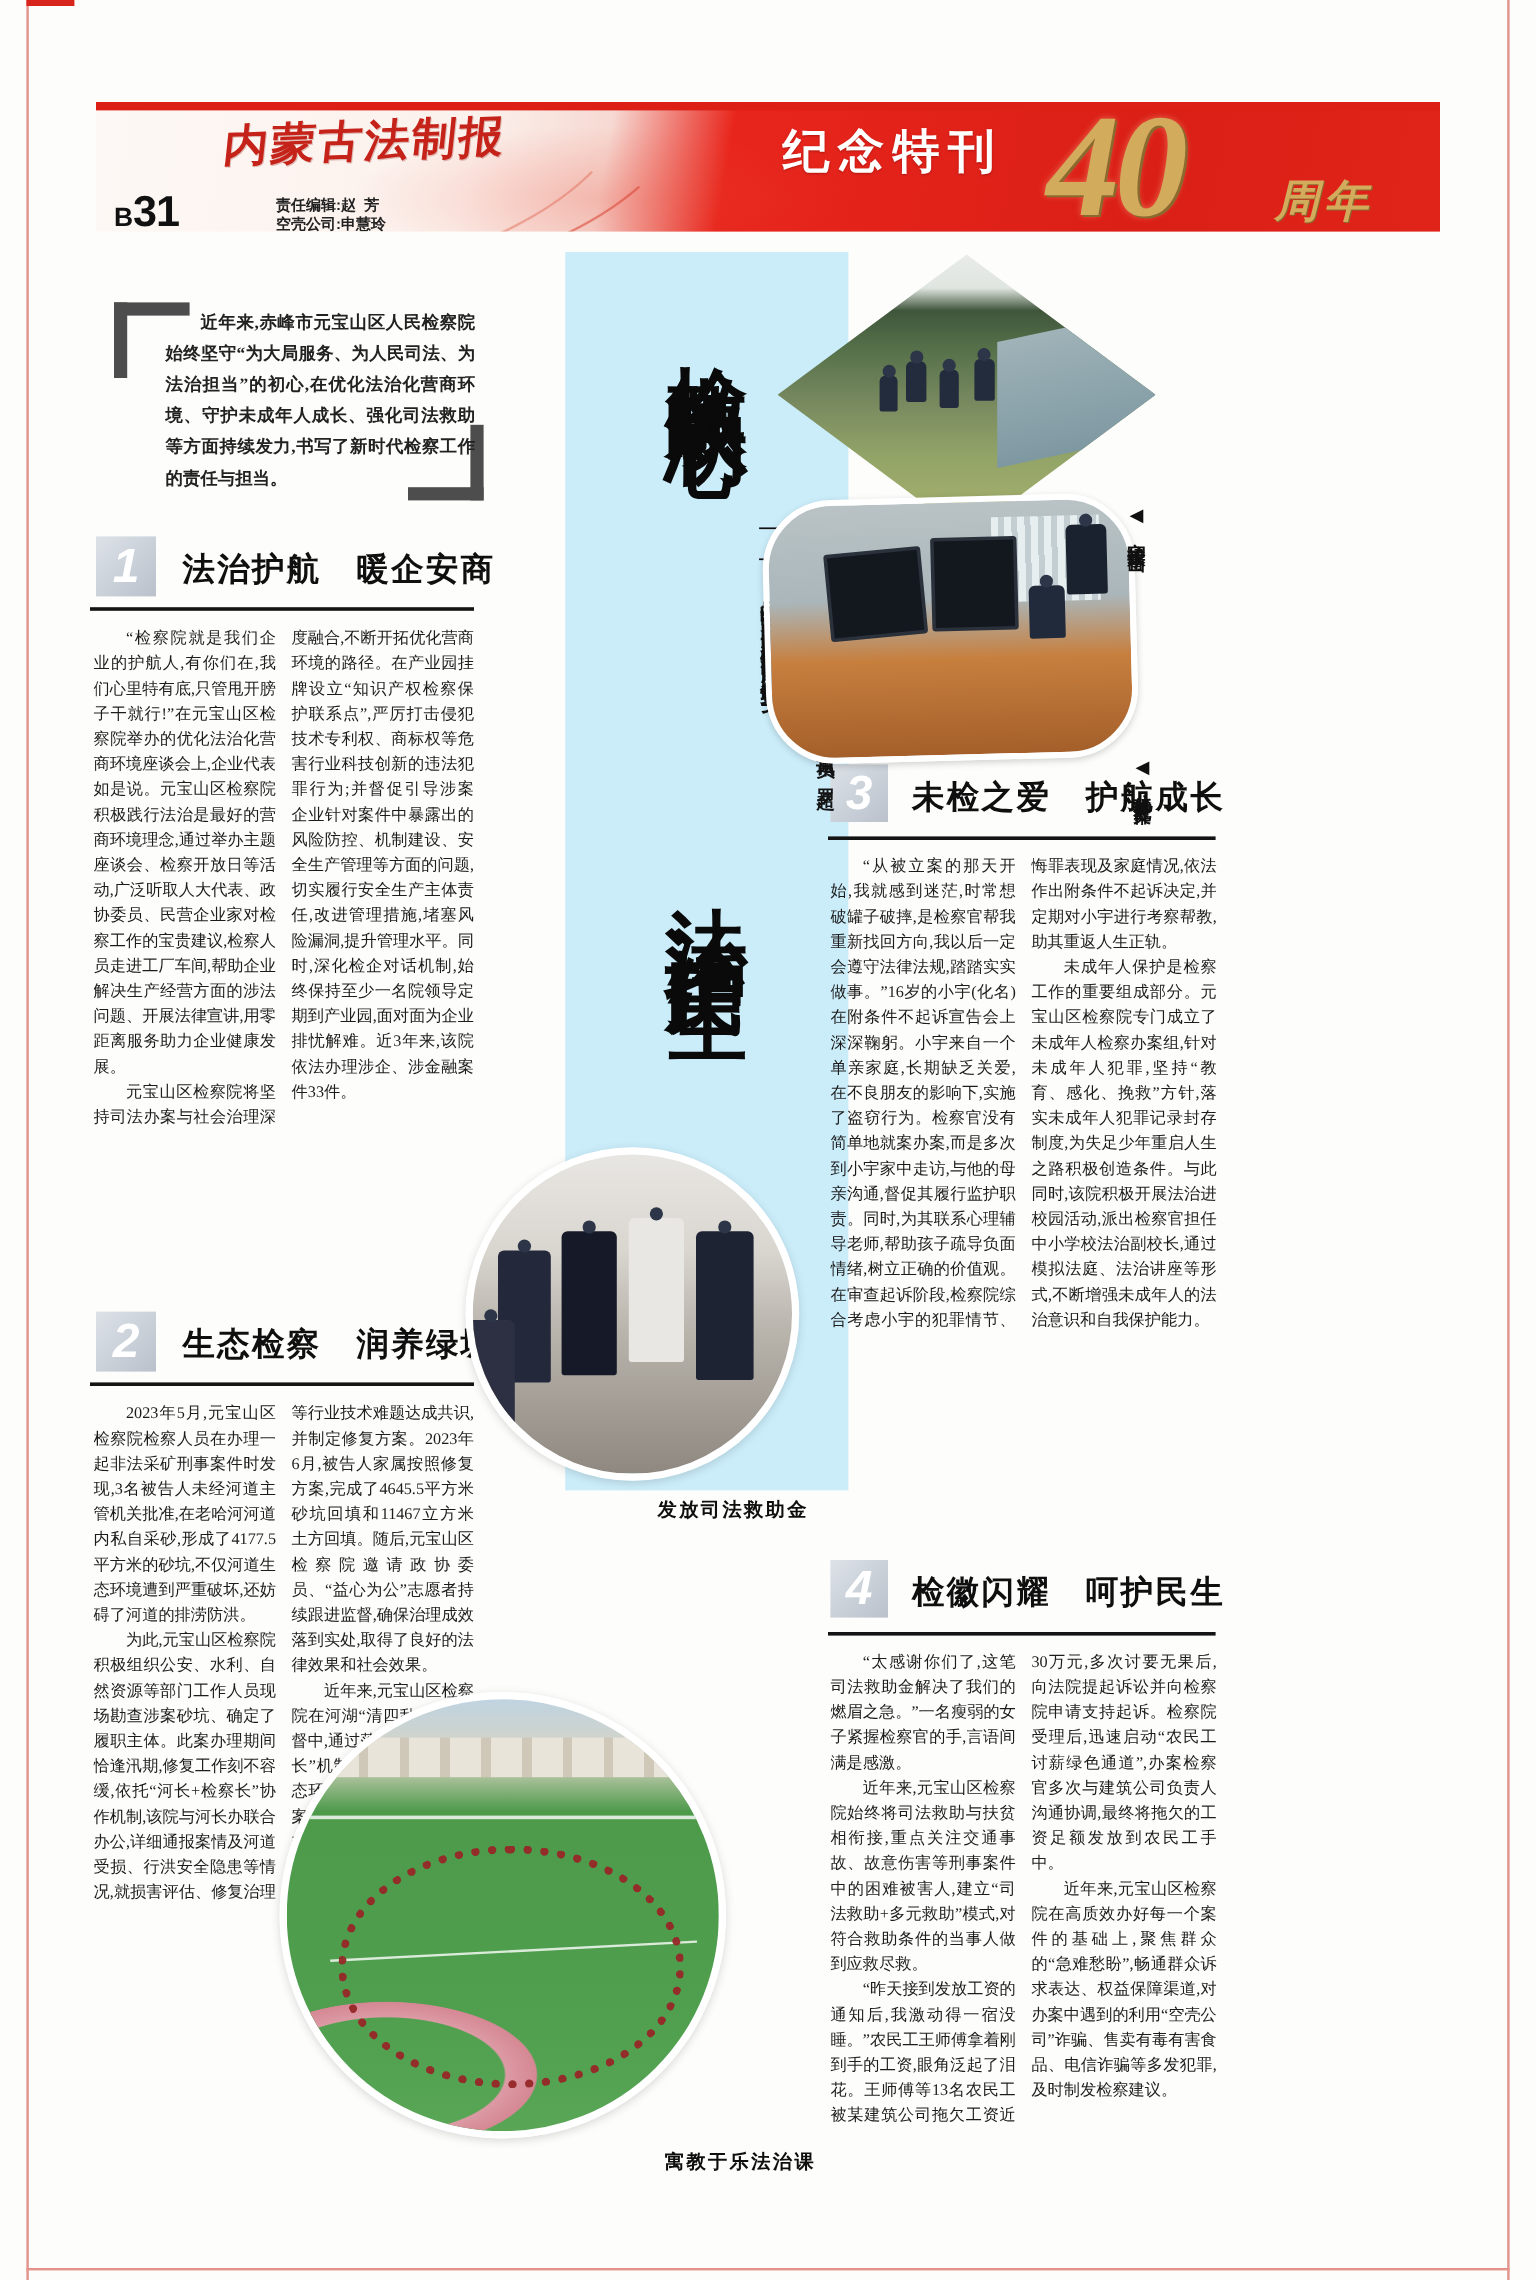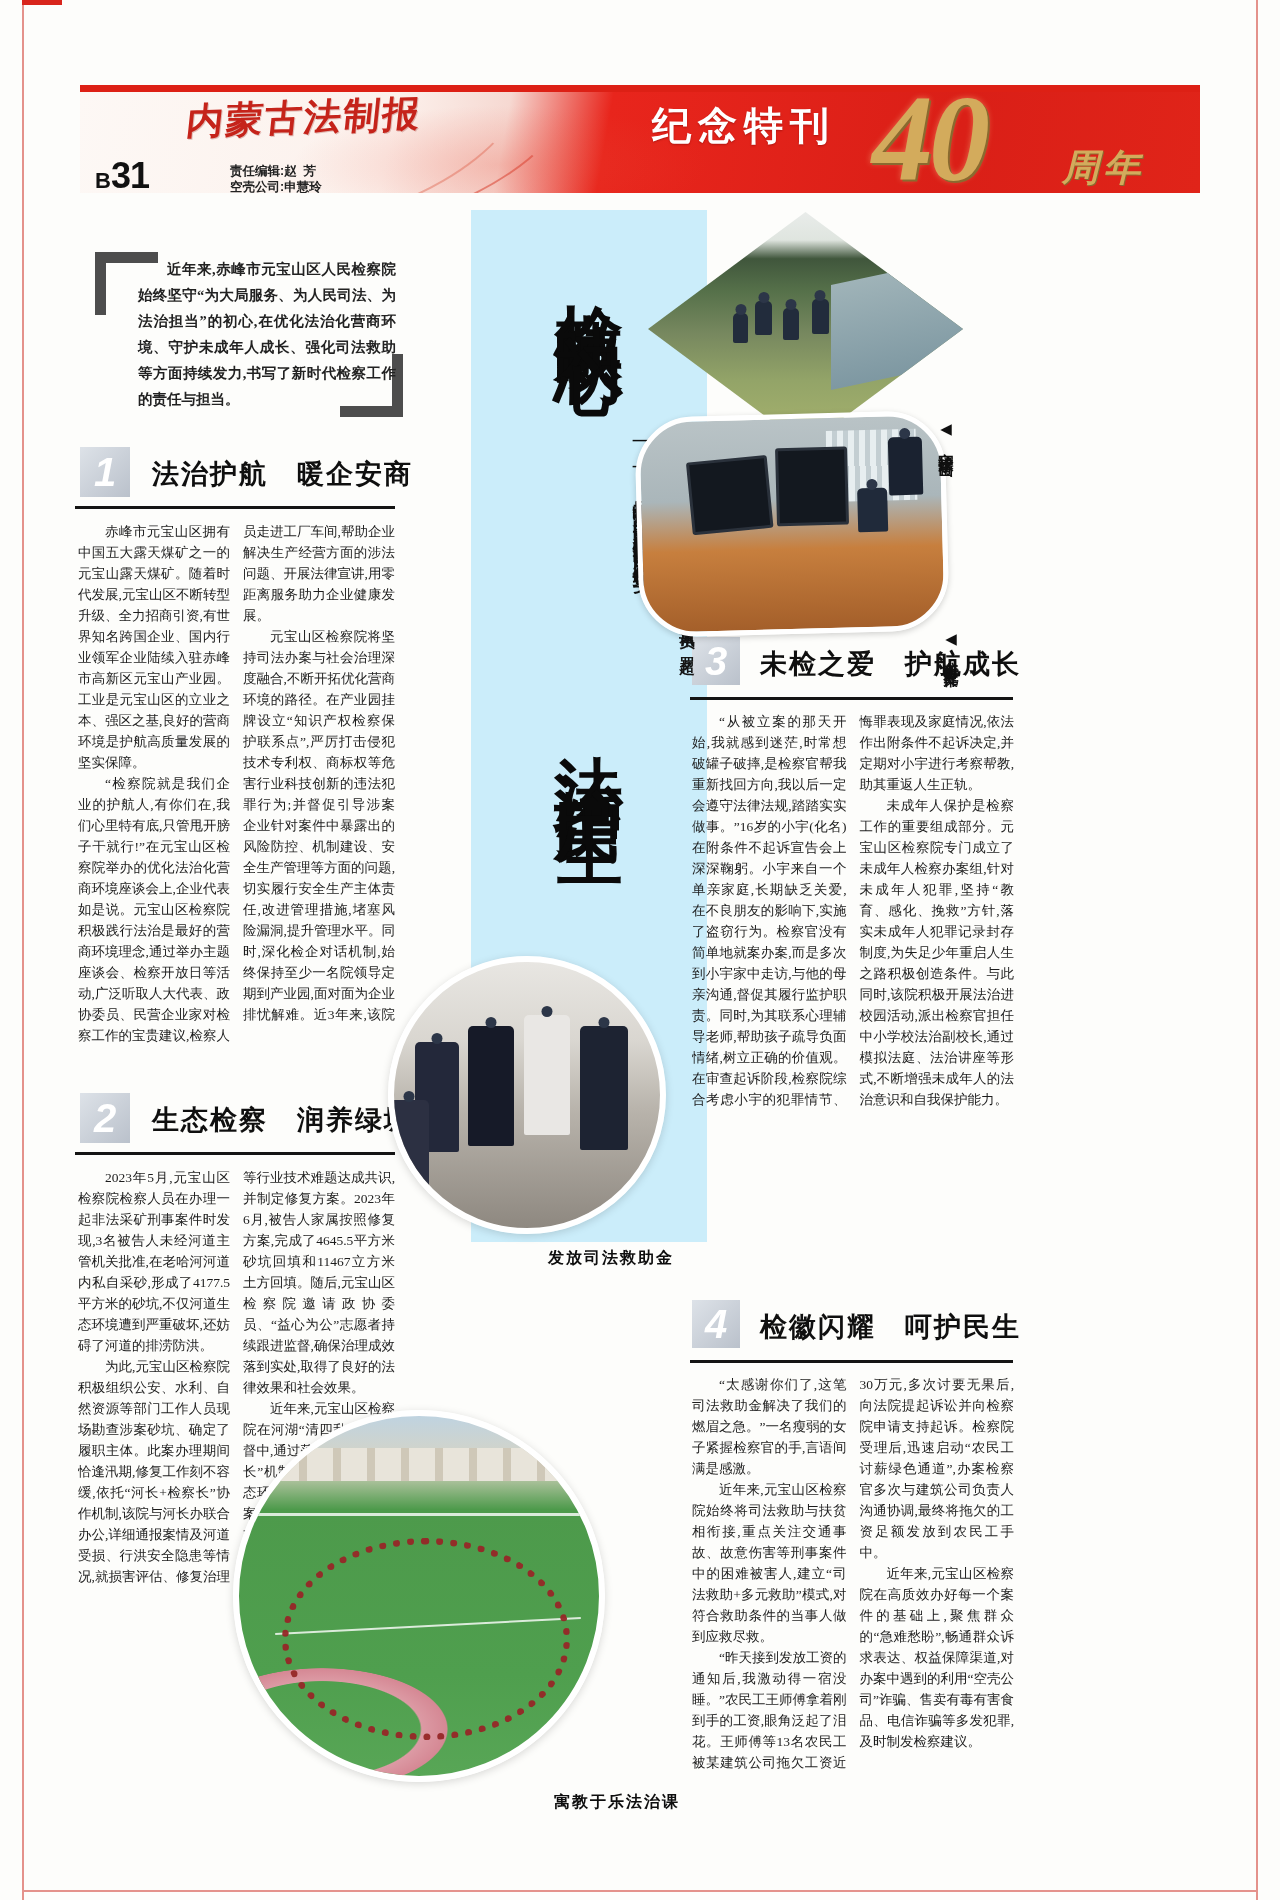--- a/index.html
+++ b/index.html
@@ -124,21 +124,20 @@
 <div class="vtext vtitle vt-bottom">法治护民生</div>
 <div class="vtext vsub">——赤峰市元宝山区人民检察院司法为民工作纪实</div>
 <div class="vtext vbyline">本报记者●宋宏颖　通讯员●罗超</div>
 
 <div class="badge" style="left:80px;top:447px;">
     <span>1</span>
   </div>
 <div class="sec-title" style="left:152px;top:456px;">法治护航　暖企安商</div>
 <div class="rule" style="left:75px;top:506px;width:320px;"></div>
 <div class="cols" style="left:78px;top:521px;width:317px;height:543px;">
-    <p>赤峰市元宝山区拥有中国五大露天煤矿之一的元宝山露天煤矿。随着时代发展,元宝山区不断转型升级、全力招商引资,有世界知名跨国企业、国内行业领军企业陆续入驻赤峰市高新区元宝山产业园。工业是元宝山区的立业之本、强区之基,良好的营商环境是护航高质量发展的坚实保障。</p>
     <p>“检察院就是我们企业的护航人,有你们在,我们心里特有底,只管甩开膀子干就行!”在元宝山区检察院举办的优化法治化营商环境座谈会上,企业代表如是说。元宝山区检察院积极践行法治是最好的营商环境理念,通过举办主题座谈会、检察开放日等活动,广泛听取人大代表、政协委员、民营企业家对检察工作的宝贵建议,检察人员走进工厂车间,帮助企业解决生产经营方面的涉法问题、开展法律宣讲,用零距离服务助力企业健康发展。</p>
     <p>元宝山区检察院将坚持司法办案与社会治理深度融合,不断开拓优化营商环境的路径。在产业园挂牌设立“知识产权检察保护联系点”,严厉打击侵犯技术专利权、商标权等危害行业科技创新的违法犯罪行为;并督促引导涉案企业针对案件中暴露出的风险防控、机制建设、安全生产管理等方面的问题,切实履行安全生产主体责任,改进管理措施,堵塞风险漏洞,提升管理水平。同时,深化检企对话机制,始终保持至少一名院领导定期到产业园,面对面为企业排忧解难。近3年来,该院依法办理涉企、涉金融案件33件。</p>
   </div>
 
 <div class="badge" style="left:80px;top:1093px;">
     <span>2</span>
   </div>
 <div class="sec-title" style="left:152px;top:1102px;">生态检察　润养绿城</div>
 <div class="rule" style="left:75px;top:1152px;width:320px;"></div>
 <div class="cols" style="left:78px;top:1167px;width:317px;height:720px;">

